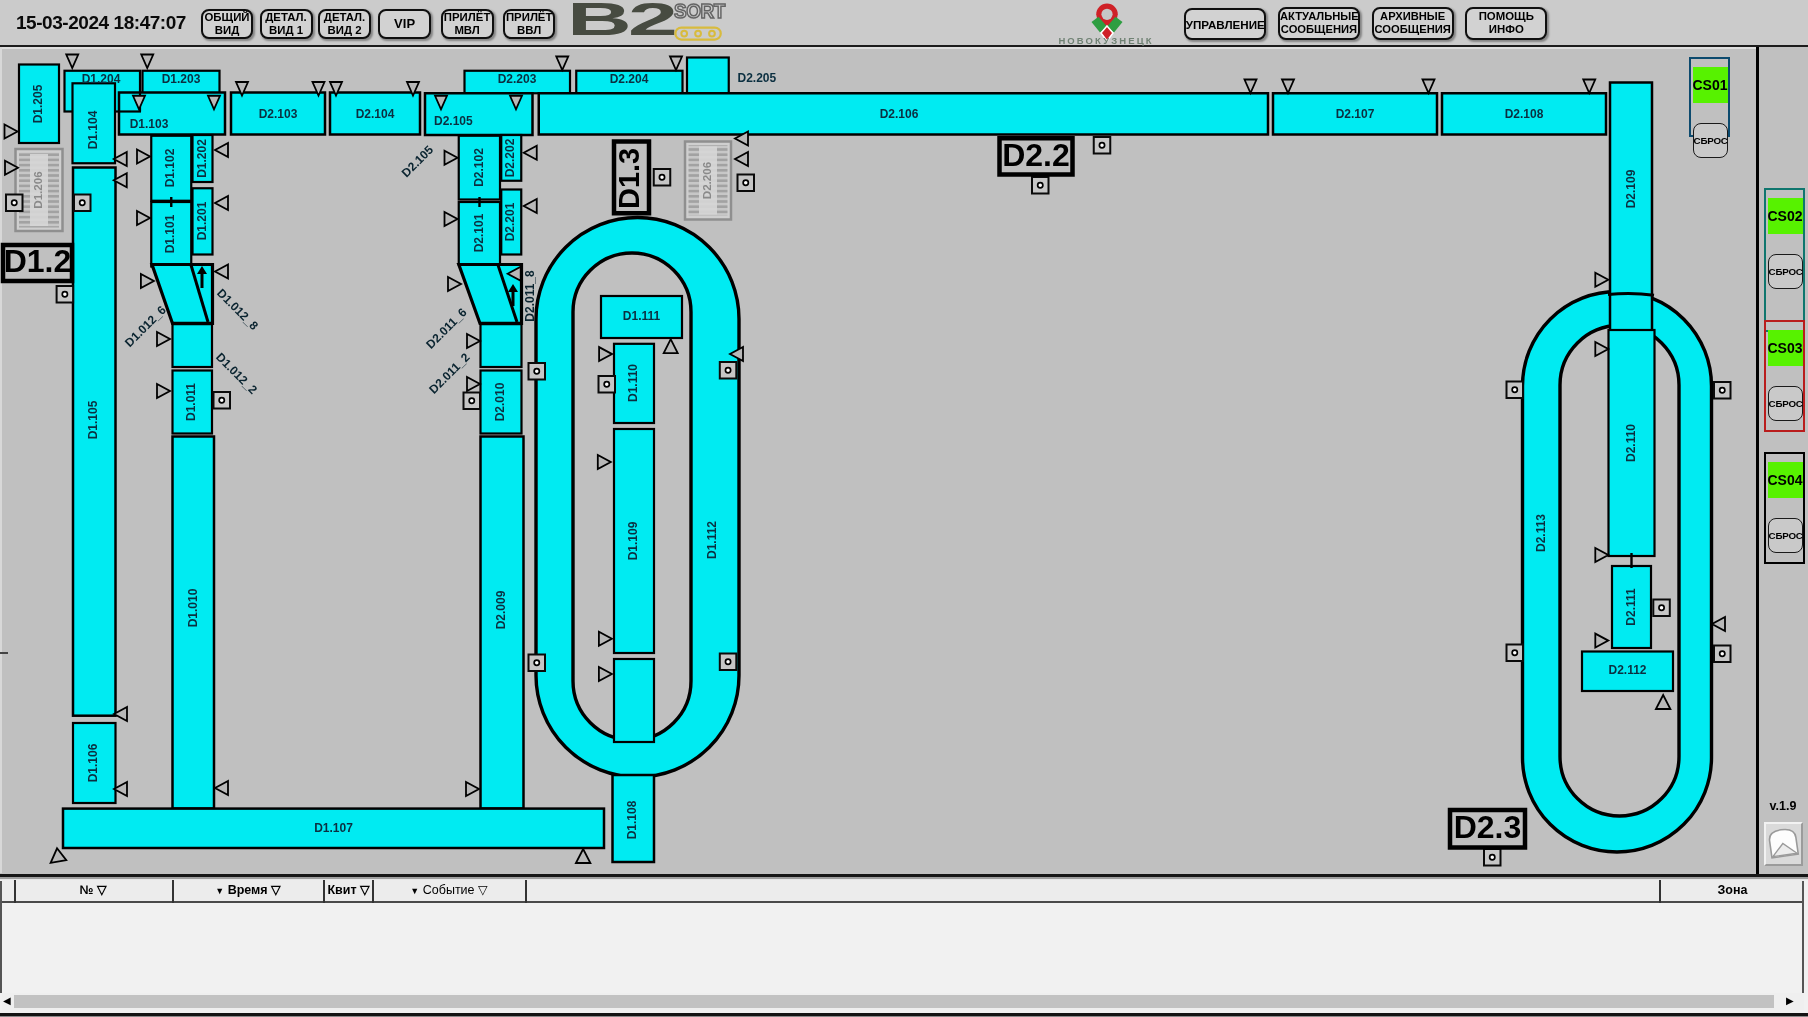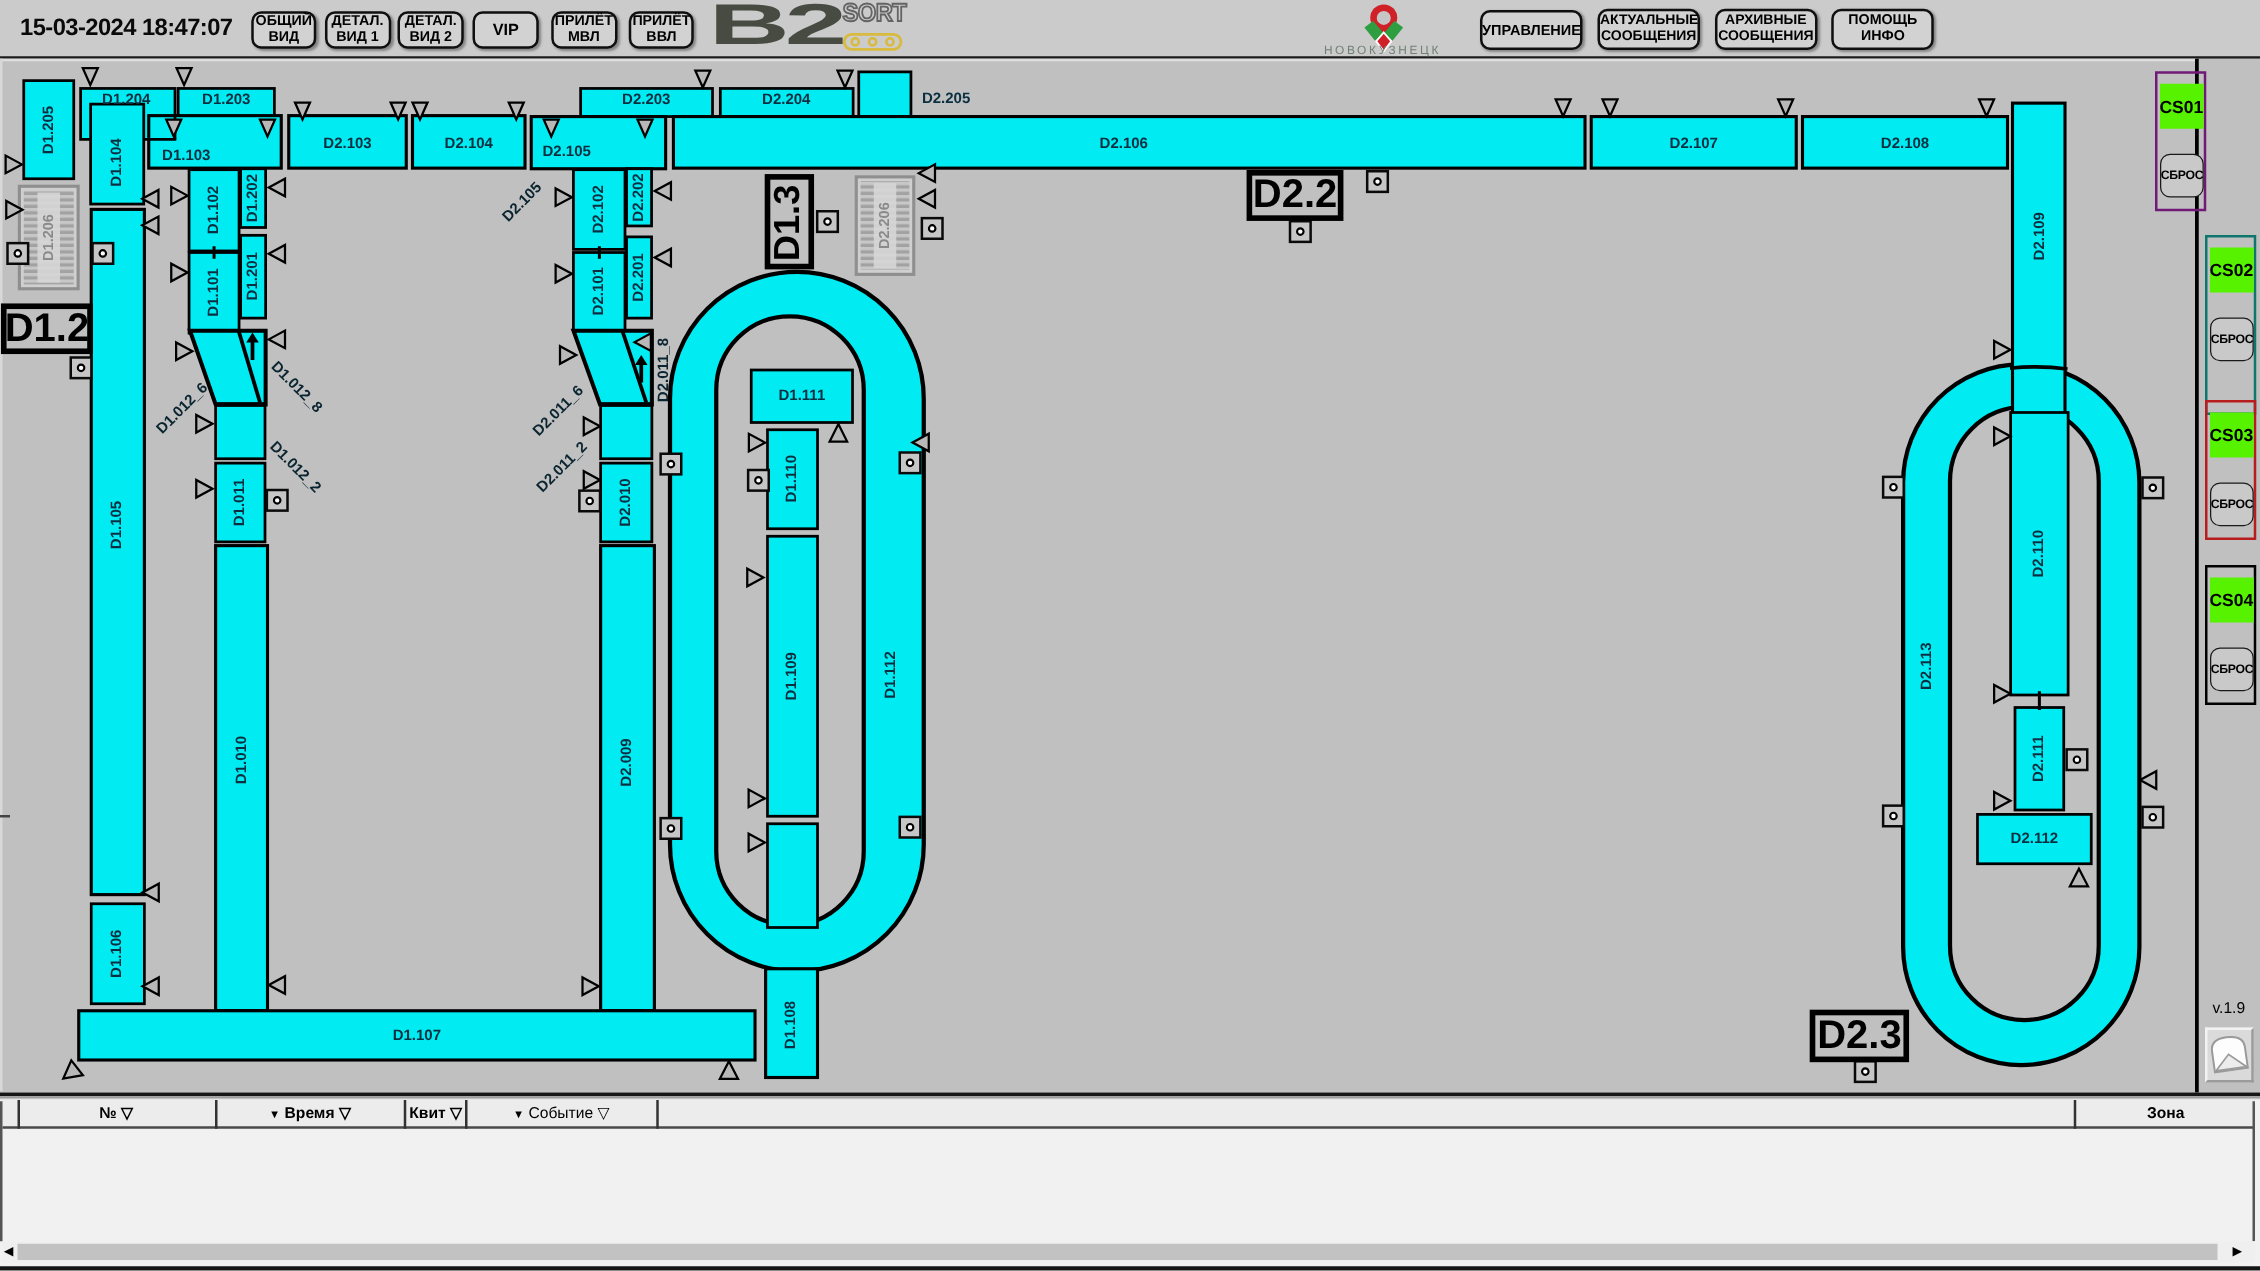--- a/index.html
+++ b/index.html
@@ -29,21 +29,21 @@
  <circle cx="26" cy="8" r="3.1" fill="none" stroke="#d8bb3e" stroke-width="2.2"></circle>
  <circle cx="41" cy="8" r="3.1" fill="none" stroke="#d8bb3e" stroke-width="2.2"></circle>
 </svg>
 <svg style="position:absolute;left:1086px;top:1px" width="42" height="44" viewBox="0 0 42 44">
  <path d="M21,2.5 a10.8,10.8 0 0 1 10.8,10.8 q0,6.5 -10.8,17.2 q-10.8,-10.7 -10.8,-17.2 A10.8,10.8 0 0 1 21,2.5 Z" fill="#cf2127"></path>
  <circle cx="21" cy="13.3" r="5.6" fill="#c6c6c6"></circle>
  <path d="M5.5,21 L12.5,15.8 L21,25.5 L14,31.5 Z" fill="#2e9e41"></path>
  <path d="M36.5,21 L29.5,15.8 L21,25.5 L28,31.5 Z" fill="#2e9e41"></path>
  <path d="M21,25 l6,7 L21,40 l-6,-8 Z" fill="#cf2127" stroke="#fff" stroke-width="1.5"></path>
 </svg>
-<div style="position:absolute;left:1048px;top:35px;width:116px;text-align:center;font-size:9.5px;font-weight:normal;letter-spacing:2.1px;color:#708274">НОВОКУЗНЕЦК</div>
+<div style="position:absolute;left:1048px;top:35px;width:116px;text-align:center;font-size:9.5px;font-weight:bold;letter-spacing:2.1px;color:#708274">НОВОКУЗНЕЦК</div>
 
 </div>
 
 <div style="position:absolute;left:0;top:47px;width:1808px;height:828px;background:#c0c0c0">
  <div style="position:absolute;left:0;top:0;width:1757px;height:2px;background:#dedede"></div>
  <div style="position:absolute;left:0;top:0;width:2px;height:826px;background:#d8d8d8"></div>
  <svg width="1757" height="828" viewBox="0 47 1757 828" style="position:absolute;left:0;top:0">
 <defs>
         <pattern id="hatch" width="8" height="5.2" patternUnits="userSpaceOnUse">
           <rect width="8" height="5.2" fill="#c7c7c7"></rect>
@@ -306,37 +306,37 @@
 <rect x="3" y="245" width="69" height="36" fill="#c0c0c0" stroke="#000" stroke-width="4.5"></rect>
 <text x="37.5" y="264.0" font-size="32" font-weight="bold" fill="#000" text-anchor="middle" dominant-baseline="middle">D1.2</text>
 <rect x="614" y="141.5" width="35" height="71.75" fill="#c0c0c0" stroke="#000" stroke-width="4.5"></rect>
 <text x="631.5" y="178.375" font-size="29" font-weight="bold" fill="#000" text-anchor="middle" dominant-baseline="middle" transform="rotate(-90 631.5 178.375)">D1.3</text>
 <rect x="999.5" y="138.25" width="73.0" height="36.25" fill="#c0c0c0" stroke="#000" stroke-width="4.5"></rect>
 <text x="1036.0" y="157.375" font-size="32" font-weight="bold" fill="#000" text-anchor="middle" dominant-baseline="middle">D2.2</text>
 <rect x="1450" y="810" width="75" height="37.5" fill="#c0c0c0" stroke="#000" stroke-width="4.5"></rect>
 <text x="1487.5" y="829.75" font-size="32" font-weight="bold" fill="#000" text-anchor="middle" dominant-baseline="middle">D2.3</text>
  </svg>
  <div style="position:absolute;left:1756px;top:0;width:2.6px;height:828px;background:#000"></div>
- <div style="position:absolute;left:1724px;top:10px;width:41px;height:112px;border:2px solid #701a75">
+ <div style="position:absolute;left:1689px;top:10px;width:41px;height:80px;border:2px solid #0c4a6e">
 <div style="position:absolute;left:1.5px;top:8px;width:35px;height:36px;background:#57f200;font-weight:bold;font-size:14px;text-align:center;line-height:36px">CS01</div>
 <div style="position:absolute;left:1.5px;top:64px;width:35px;height:35px;background:#c9c9c9;border:1.8px solid #1a1a1a;border-radius:8px;font-weight:bold;font-size:9.8px;text-align:center;line-height:33px;letter-spacing:-0.2px">СБРОС</div>
 </div>
     <div style="position:absolute;left:1764px;top:141px;width:41px;height:144px;border:2px solid #0f766e">
 <div style="position:absolute;left:1.5px;top:8px;width:35px;height:36px;background:#57f200;font-weight:bold;font-size:14px;text-align:center;line-height:36px">CS02</div>
 <div style="position:absolute;left:1.5px;top:64px;width:35px;height:35px;background:#c9c9c9;border:1.8px solid #1a1a1a;border-radius:8px;font-weight:bold;font-size:9.8px;text-align:center;line-height:33px;letter-spacing:-0.2px">СБРОС</div>
 </div>
     <div style="position:absolute;left:1764px;top:272.5px;width:41px;height:112px;border:2px solid #b91c1c">
 <div style="position:absolute;left:1.5px;top:8px;width:35px;height:36px;background:#57f200;font-weight:bold;font-size:14px;text-align:center;line-height:36px">CS03</div>
 <div style="position:absolute;left:1.5px;top:64px;width:35px;height:35px;background:#c9c9c9;border:1.8px solid #1a1a1a;border-radius:8px;font-weight:bold;font-size:9.8px;text-align:center;line-height:33px;letter-spacing:-0.2px">СБРОС</div>
 </div>
     <div style="position:absolute;left:1764px;top:404.5px;width:41px;height:112px;border:2px solid #000">
 <div style="position:absolute;left:1.5px;top:8px;width:35px;height:36px;background:#57f200;font-weight:bold;font-size:14px;text-align:center;line-height:36px">CS04</div>
 <div style="position:absolute;left:1.5px;top:64px;width:35px;height:35px;background:#c9c9c9;border:1.8px solid #1a1a1a;border-radius:8px;font-weight:bold;font-size:9.8px;text-align:center;line-height:33px;letter-spacing:-0.2px">СБРОС</div>
 </div>
- <div style="position:absolute;left:1766px;top:751.5px;width:34px;text-align:center;font-weight:normal;font-size:12.5px">v.1.9</div>
+ <div style="position:absolute;left:1766px;top:751.5px;width:34px;text-align:center;font-weight:bold;font-size:12.5px">v.1.9</div>
  <div style="position:absolute;left:1764px;top:774.5px;width:39px;height:44px;background:#dadada;border:2px solid #9b9b9b;border-top-color:#f2f2f2;border-left-color:#f2f2f2">
   <svg width="35" height="40" viewBox="0 0 33 35">
         <g transform="rotate(-8 16 18)">
           <path d="M4,29 V13 Q4,4 16,4 Q29,4 29,13 V29 Z" fill="#fdfdfd" stroke="#9a9a9a" stroke-width="1.5"></path>
           <path d="M5,28 L16,17 L28,28 Z" fill="#ececec" stroke="#9a9a9a" stroke-width="1.3"></path>
         </g>
       </svg>
  </div>
 </div>
 

